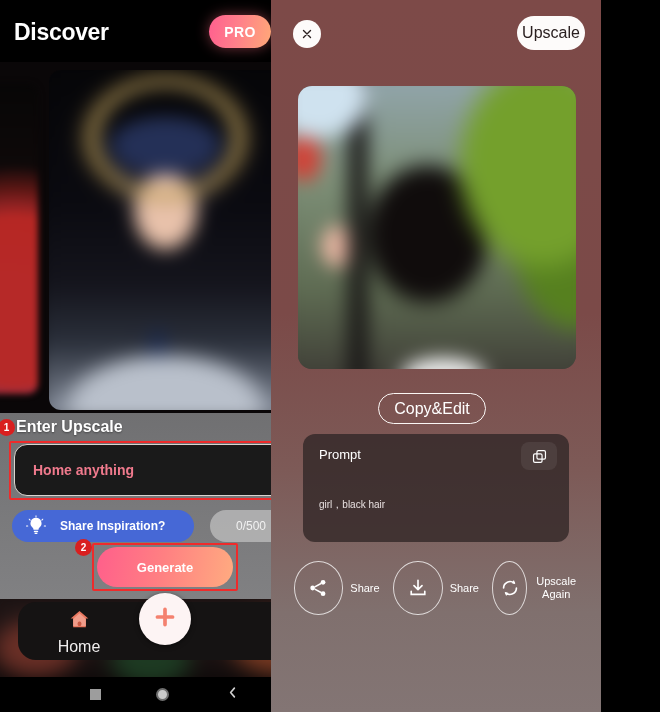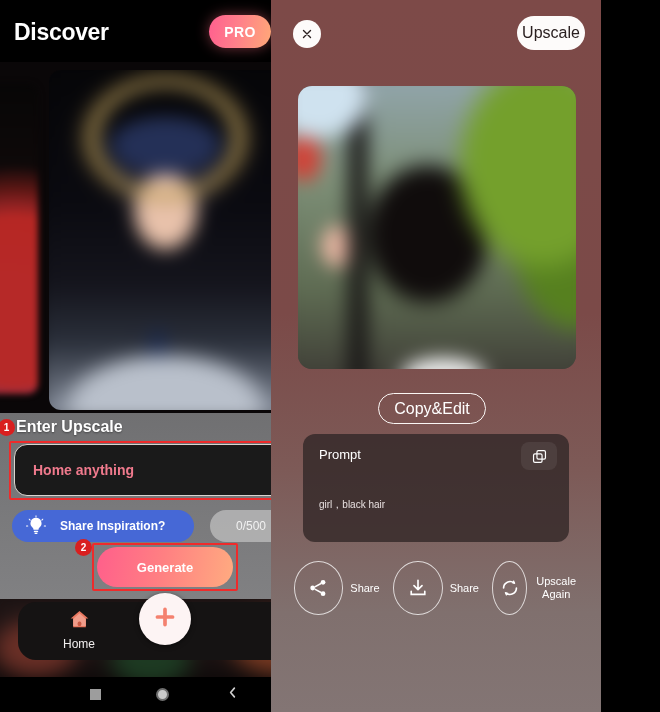--- a/index.html
+++ b/index.html
@@ -303,21 +303,21 @@
     width: 78px;
     display: flex;
     flex-direction: column;
     align-items: center;
     gap: 3px;
   }
   .tab.home { left: 22px; }
   .tab.arts { left: 192px; }
   .tab span {
     color: #f0eeee;
-    font-size: 12px;
+    font-size: 16px;
   }
   .fab {
     position: absolute;
     top: 593px; left: 139px;
     width: 52px; height: 52px;
     border-radius: 50%;
     background: #fdf4f4;
     display: flex;
     align-items: center;
     justify-content: center;

